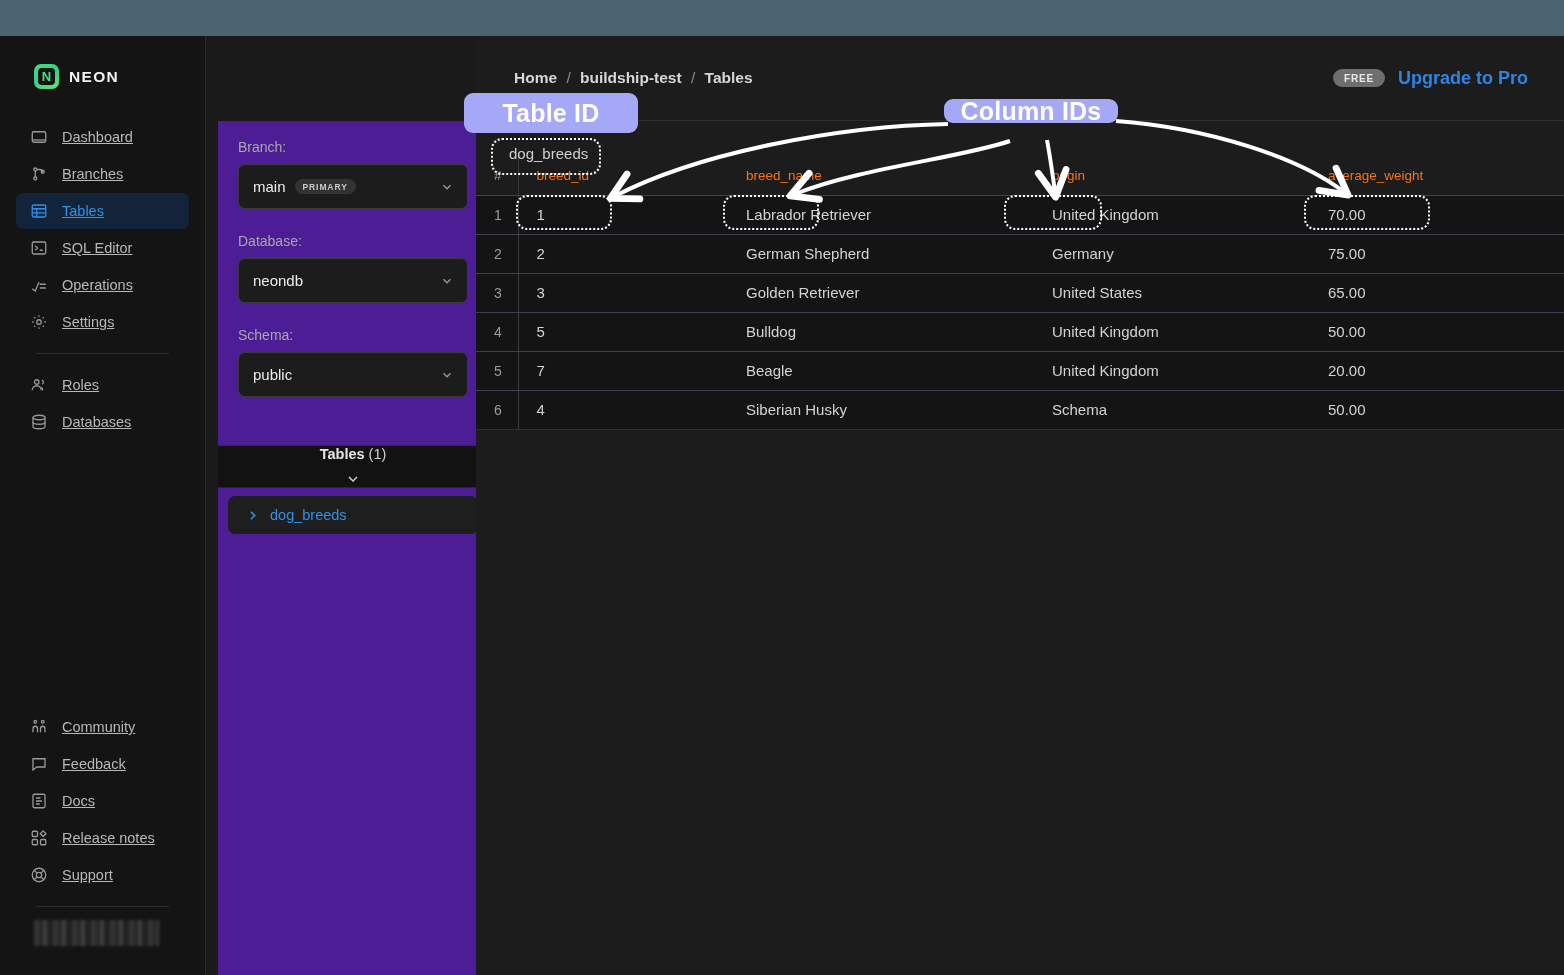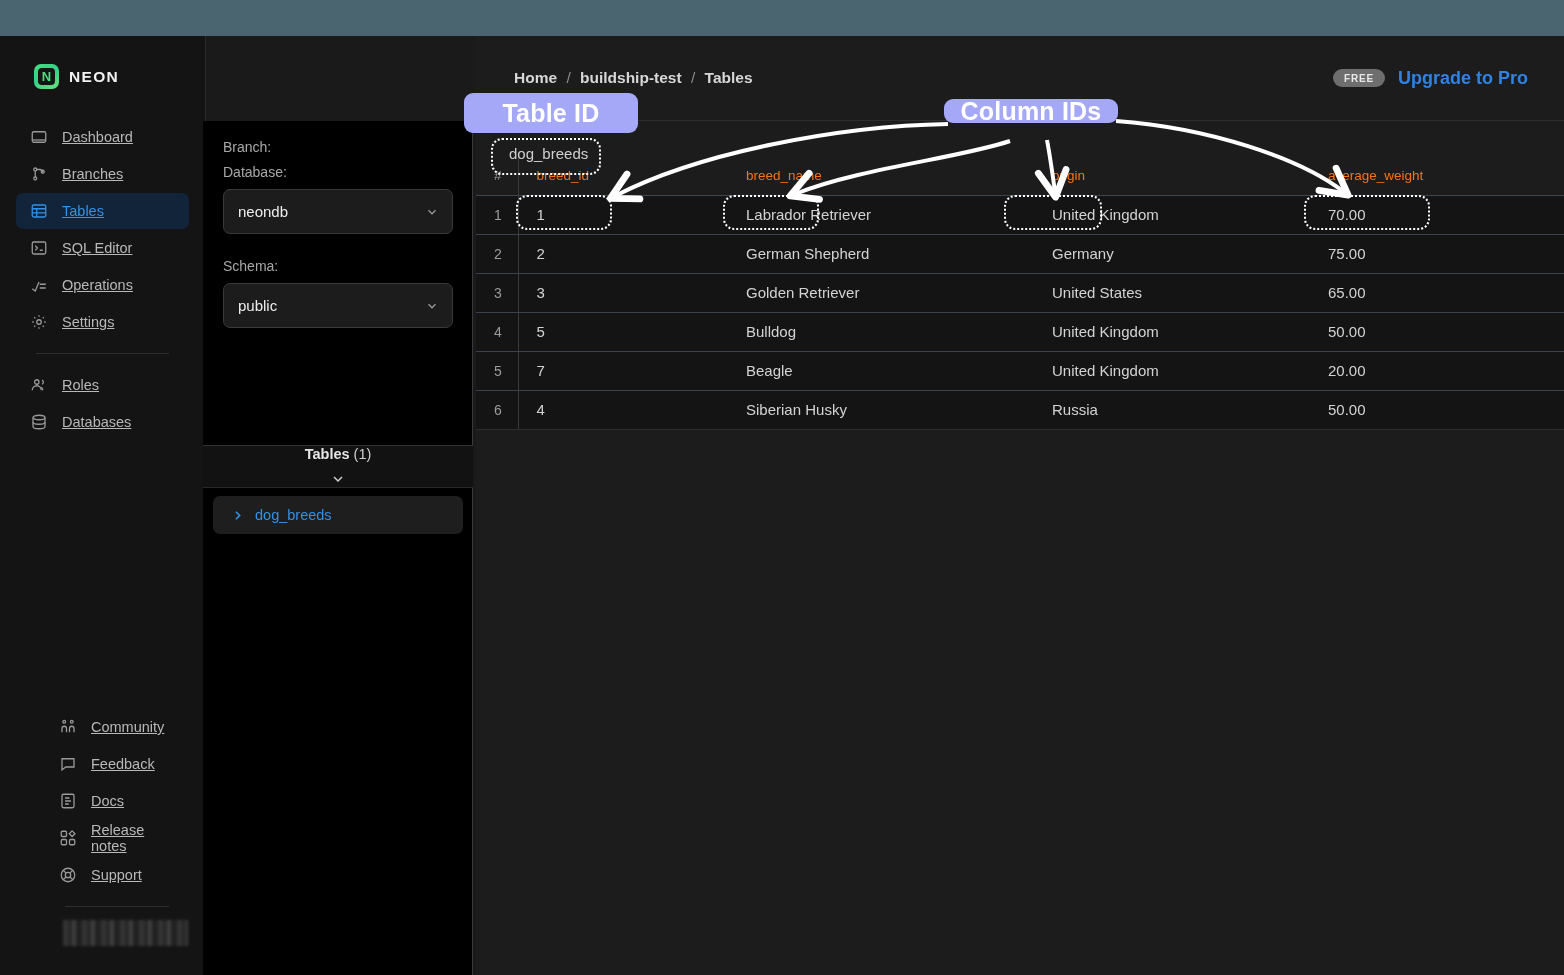--- a/index.html
+++ b/index.html
@@ -64,22 +64,22 @@
     width: 125px; height: 26px;
     background:
       repeating-linear-gradient(90deg, #3a3a3a 0 5px, #2b2b2b 5px 9px, #464646 9px 13px, #242424 13px 19px),
       repeating-linear-gradient(0deg, rgba(255,255,255,.05) 0 3px, rgba(0,0,0,.12) 3px 7px);
     filter: blur(1.6px);
     opacity: .85;
   }
 
   
   .panel {
-    position: absolute; top: 121px; left: 203px; width: 270px; height: 854px;
-    background: #000000;
+    position: absolute; top: 121px; left: 218px; width: 270px; height: 854px;
+    background: #4c1d95;
     border-right: 1px solid #3a3a3a;
   }
   .panel-inner { padding: 18px 20px 0 20px; }
   .field-label {
     color: #a8a8a8; font-size: 14px; margin-bottom: 9px;
   }
   .select {
     position: relative; height: 45px; width: 230px;
     border: 1px solid #3a3a3a; border-radius: 7px;
     background: #1c1c1c;
@@ -276,21 +276,21 @@
         <svg class="ic" viewBox="0 0 24 24" fill="none" stroke="#9a9a9a" stroke-width="1.7">
           <ellipse cx="12" cy="6" rx="8" ry="3"></ellipse>
             <path d="M4 6v12c0 1.7 3.6 3 8 3s8-1.3 8-3V6"></path>
             <path d="M4 12c0 1.7 3.6 3 8 3s8-1.3 8-3"></path>
         </svg>
         <span>Databases</span>
       </div>
 
     </div>
 
-    <div class="nav-lower" style="position:absolute; top:664px; left:12px; right:0;padding-left:17px;">
+    <div class="nav-lower" style="position:absolute; top:664px; left:0; right:0;">
 
       <div class="nav-item">
         <svg class="ic" viewBox="0 0 24 24" fill="none" stroke="#9a9a9a" stroke-width="1.7">
           <circle cx="7" cy="5" r="1.8"></circle>
             <circle cx="17" cy="5" r="1.8"></circle>
           <path d="M4 19v-5a3 3 0 0 1 6 0v5M14 19v-5a3 3 0 0 1 6 0v5"></path>
         </svg>
         <span>Community</span>
       </div>
 
@@ -330,20 +330,27 @@
 
       <div class="nav-sep"></div>
       <div class="profile-blur"></div>
     </div>
   </div>
 
   <div class="panel">
     <div class="panel-inner">
 
       <div class="field-label">Branch:</div>
+      <div class="select">
+        <span class="val">main</span>
+        <span class="badge-primary">PRIMARY</span>
+        <svg class="chev" viewBox="0 0 24 24" fill="none" stroke="#9a9a9a" stroke-width="2.2">
+            <path d="M6 9l6 6 6-6"></path>
+          </svg>
+      </div>
 
       <div class="field-label">Database:</div>
       <div class="select">
         <span class="val">neondb</span>
         <svg class="chev" viewBox="0 0 24 24" fill="none" stroke="#9a9a9a" stroke-width="2.2">
             <path d="M6 9l6 6 6-6"></path>
           </svg>
       </div>
 
       <div class="field-label">Schema:</div>
@@ -440,21 +447,21 @@
           <td class="idx">5</td>
           <td>7</td>
           <td>Beagle</td>
           <td>United Kingdom</td>
           <td>20.00</td>
         </tr>
         <tr>
           <td class="idx">6</td>
           <td>4</td>
           <td>Siberian Husky</td>
-          <td>Russia</td>
+          <td>Schema</td>
           <td>50.00</td>
         </tr>
       </tbody>
     </table>
   </div>
 
   <div class="overlay">
 
     <svg width="1564" height="975" style="position:absolute;top:0;left:0">
       <defs>

